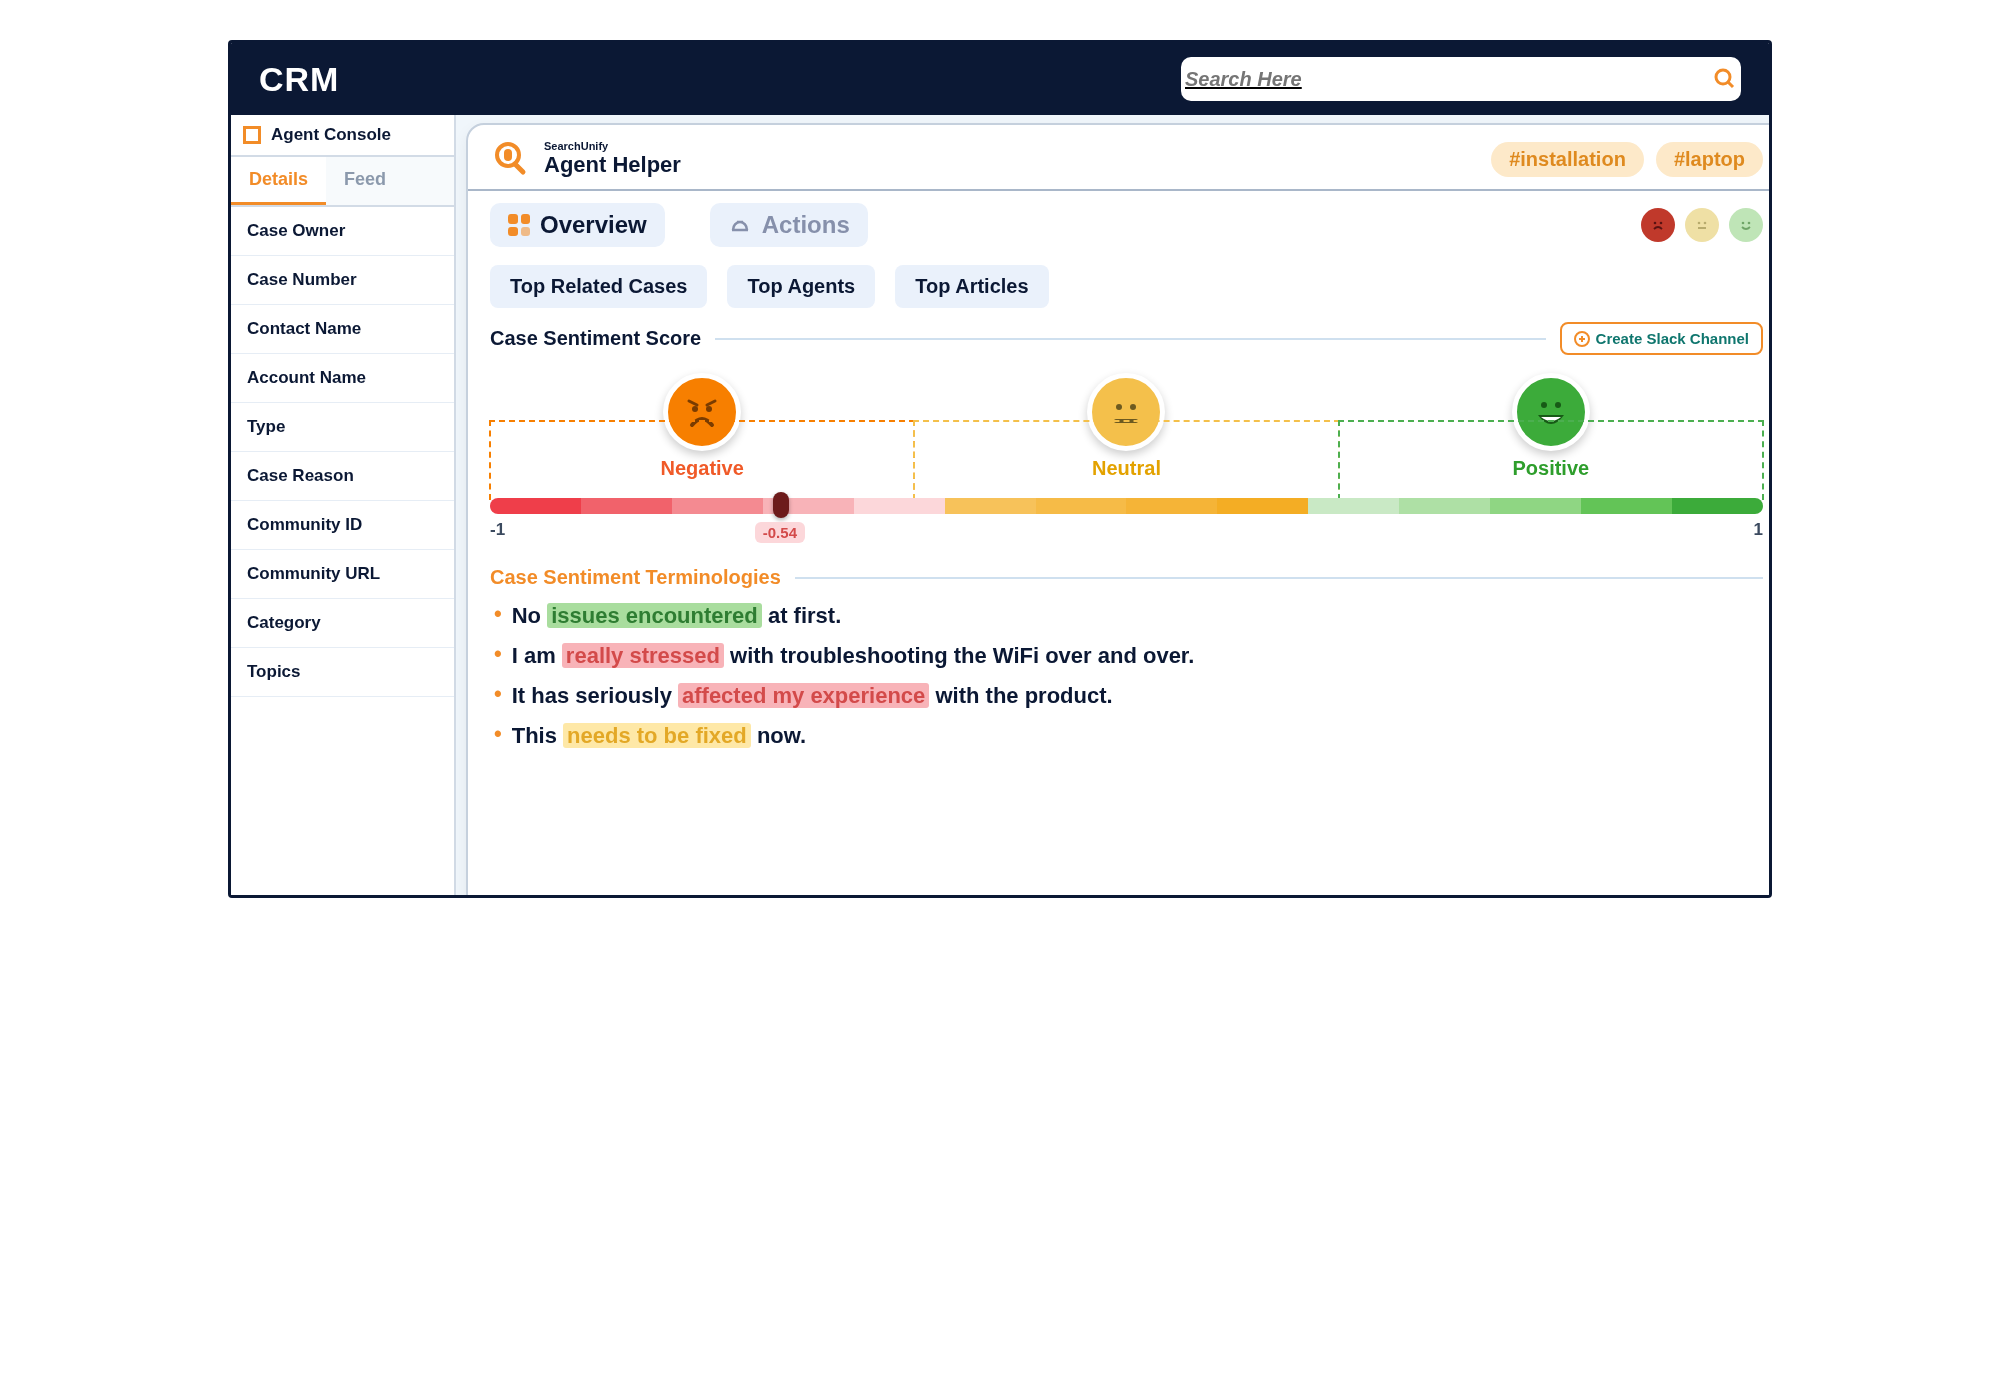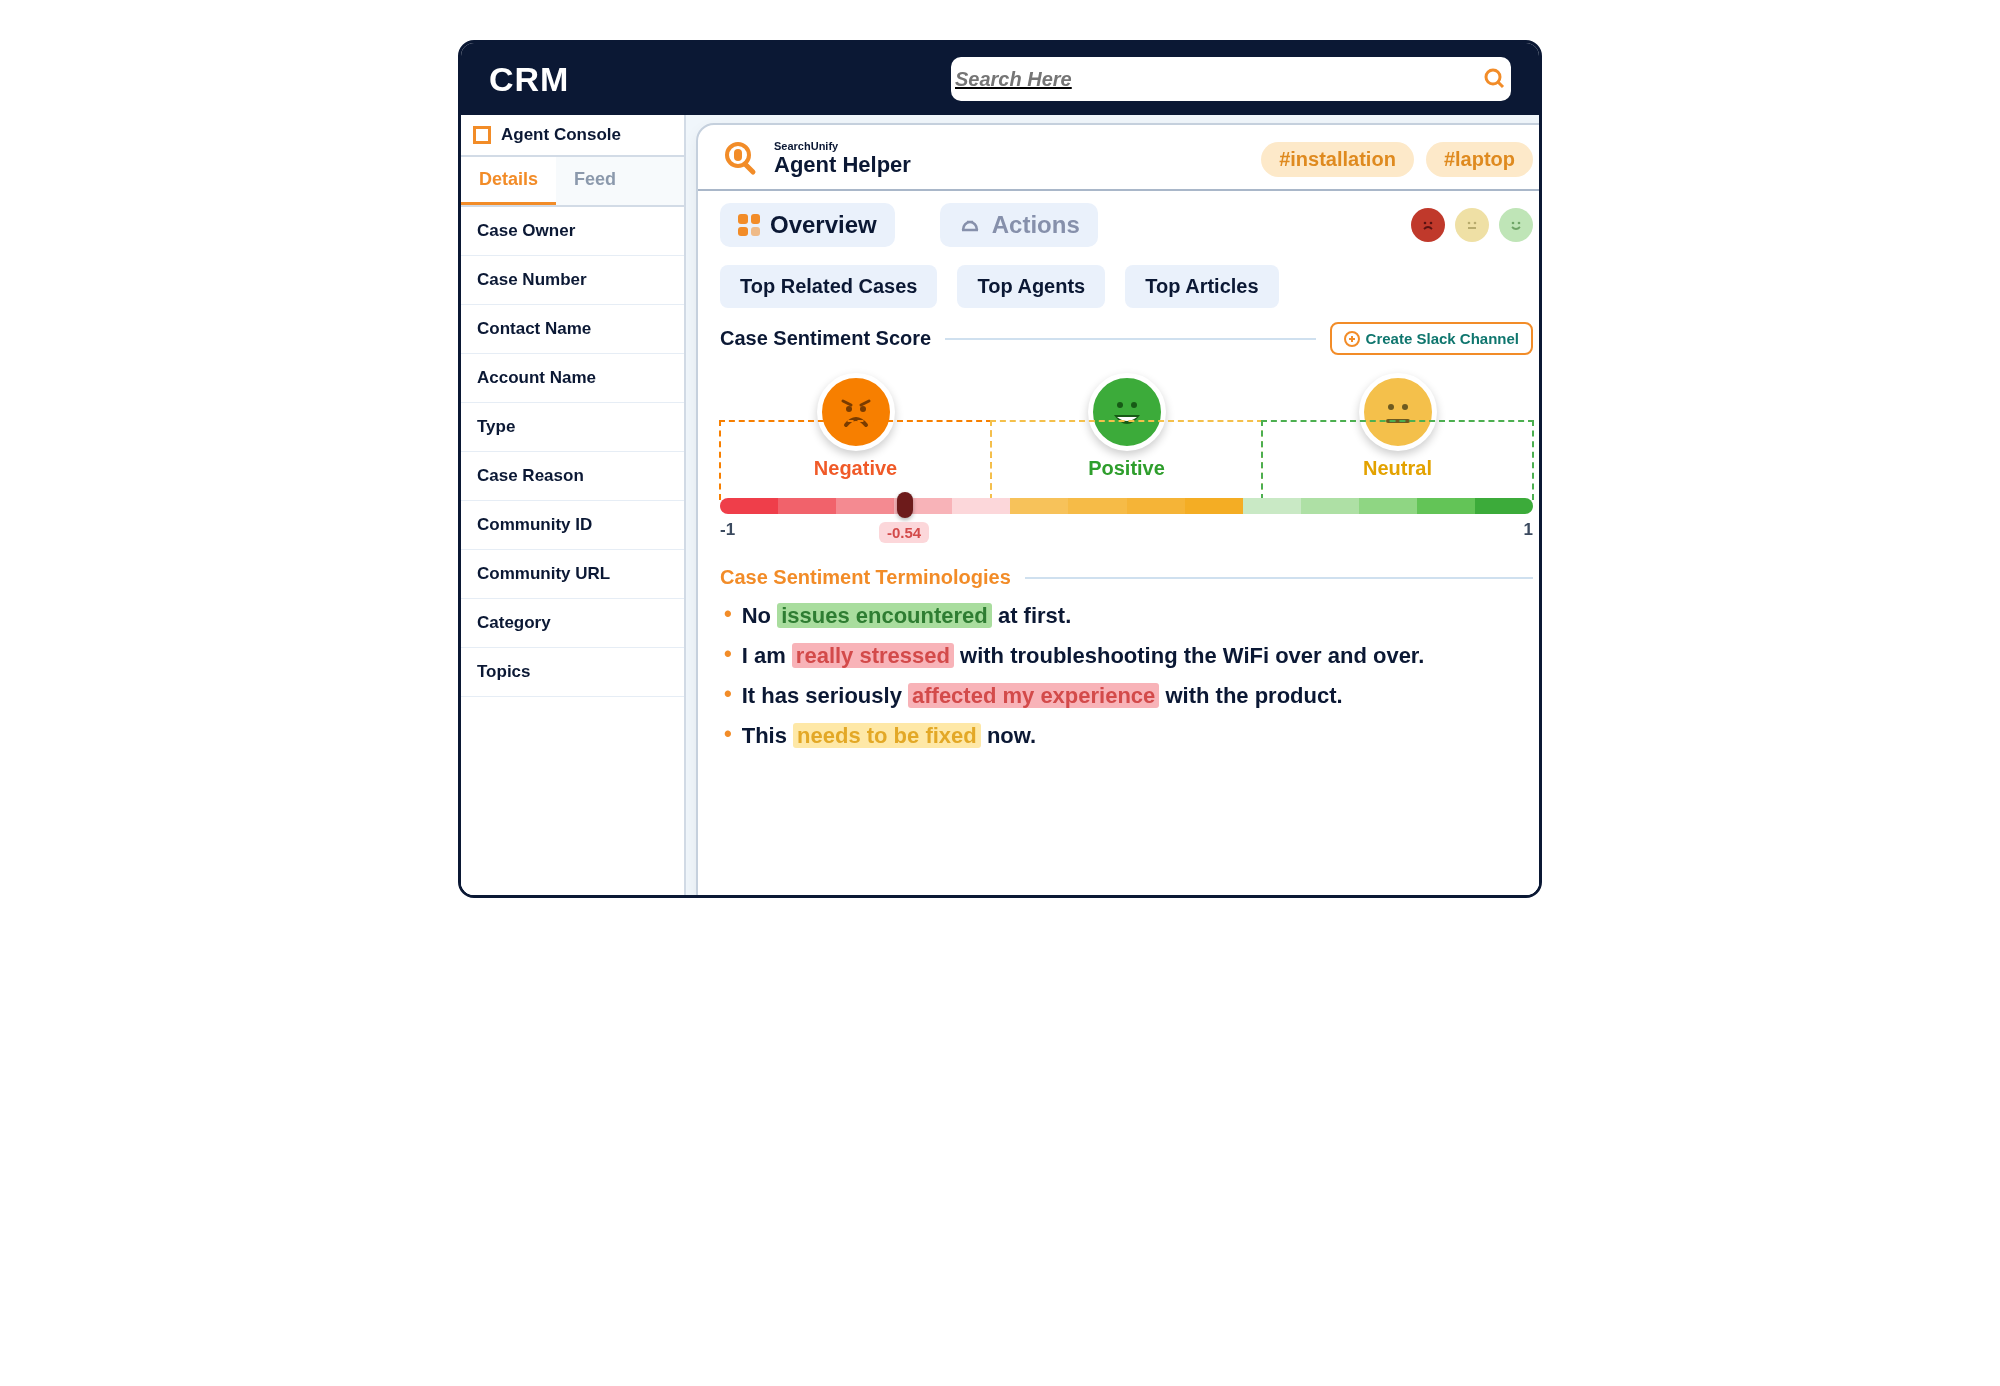--- a/index.html
+++ b/index.html
@@ -1,17 +1,17 @@
 <!DOCTYPE html>
 <html><head>
 <meta charset="utf-8">
 <style>
   * { box-sizing: border-box; margin: 0; padding: 0; font-family: -apple-system, BlinkMacSystemFont, "Segoe UI", Arial, sans-serif; }
   body { background: #fff; padding: 40px; }
-  .app-window { width: 1084px; margin: 0 auto; border: 3px solid #0b1834; border-radius: 16px; overflow: hidden; background: #fff; }
+  .app-window { width: 1544px; margin: 0 auto; border: 3px solid #0b1834; border-radius: 4px; overflow: hidden; background: #fff; }
   .topbar { background: #0b1834; display: flex; align-items: center; padding: 14px 28px; gap: 30px; }
   .brand { color: #fff; font-size: 34px; font-weight: 800; letter-spacing: 1px; }
   .search-wrap { flex: 1; display: flex; justify-content: flex-end; }
   .search-box { background: #fff; border-radius: 10px; display: flex; align-items: center; width: 560px; padding: 10px 4px; text-decoration: underline; }
   .search-box input { border: none; outline: none; flex: 1; font-size: 20px; font-style: italic; color: #5d6b81; font-weight: 600; }
   .search-icon { width: 24px; height: 24px; }
   .body-row { display: flex; align-items: stretch; position: relative; background: #f0f6fb; }
 
   
   .sidebar { width: 225px; background: #fff; border-right: 2px solid #d2dbe6; }
@@ -209,39 +209,39 @@
                   <svg width="50" height="50" viewBox="0 0 50 50">
                     <path d="M12 14 l8 4 M38 14 l-8 4" stroke="#7a3c00" stroke-width="3" stroke-linecap="round"></path>
                     <circle cx="18" cy="22" r="3" fill="#7a3c00"></circle>
                       <circle cx="32" cy="22" r="3" fill="#7a3c00"></circle>
                     <path d="M15 38 q10 -12 20 0" stroke="#7a3c00" stroke-width="4" fill="none" stroke-linecap="round"></path>
                   </svg>
                 </div>
                 <div class="emoji-label" style="color:#f05a28;">Negative</div>
               </div>
               <div class="emoji-col">
+                <div class="emoji-circle" style="background:#f4c04b;">
+                  <svg width="50" height="50" viewBox="0 0 50 50">
+                    <circle cx="18" cy="20" r="3" fill="#6d5a20"></circle>
+                      <circle cx="32" cy="20" r="3" fill="#6d5a20"></circle>
+                    <line x1="15" y1="34" x2="35" y2="34" stroke="#6d5a20" stroke-width="4" stroke-linecap="round"></line>
+                  </svg>
+                </div>
+                <div class="emoji-label" style="color:#e3a200;">Neutral</div>
+              </div>
+              <div class="emoji-col">
                 <div class="emoji-circle" style="background:#3cab3a;">
                   <svg width="50" height="50" viewBox="0 0 50 50">
                     <circle cx="18" cy="18" r="3" fill="#175a16"></circle>
                       <circle cx="32" cy="18" r="3" fill="#175a16"></circle>
                     <path d="M12 28 q13 18 26 0 z" fill="#175a16"></path>
                     <path d="M15 30 q10 8 20 0" fill="#fff"></path>
                   </svg>
                 </div>
                 <div class="emoji-label" style="color:#2e9e2c;">Positive</div>
-              </div>
-              <div class="emoji-col">
-                <div class="emoji-circle" style="background:#f4c04b;">
-                  <svg width="50" height="50" viewBox="0 0 50 50">
-                    <circle cx="18" cy="20" r="3" fill="#6d5a20"></circle>
-                      <circle cx="32" cy="20" r="3" fill="#6d5a20"></circle>
-                    <line x1="15" y1="34" x2="35" y2="34" stroke="#6d5a20" stroke-width="4" stroke-linecap="round"></line>
-                  </svg>
-                </div>
-                <div class="emoji-label" style="color:#e3a200;">Neutral</div>
               </div>
             </div>
             <div class="zones">
               <div class="zone neg"></div>
               <div class="zone neu"></div>
               <div class="zone pos"></div>
             </div>
             <div class="bar-outer">
               <div class="bar-row">
                 <div class="seg s1"></div>

